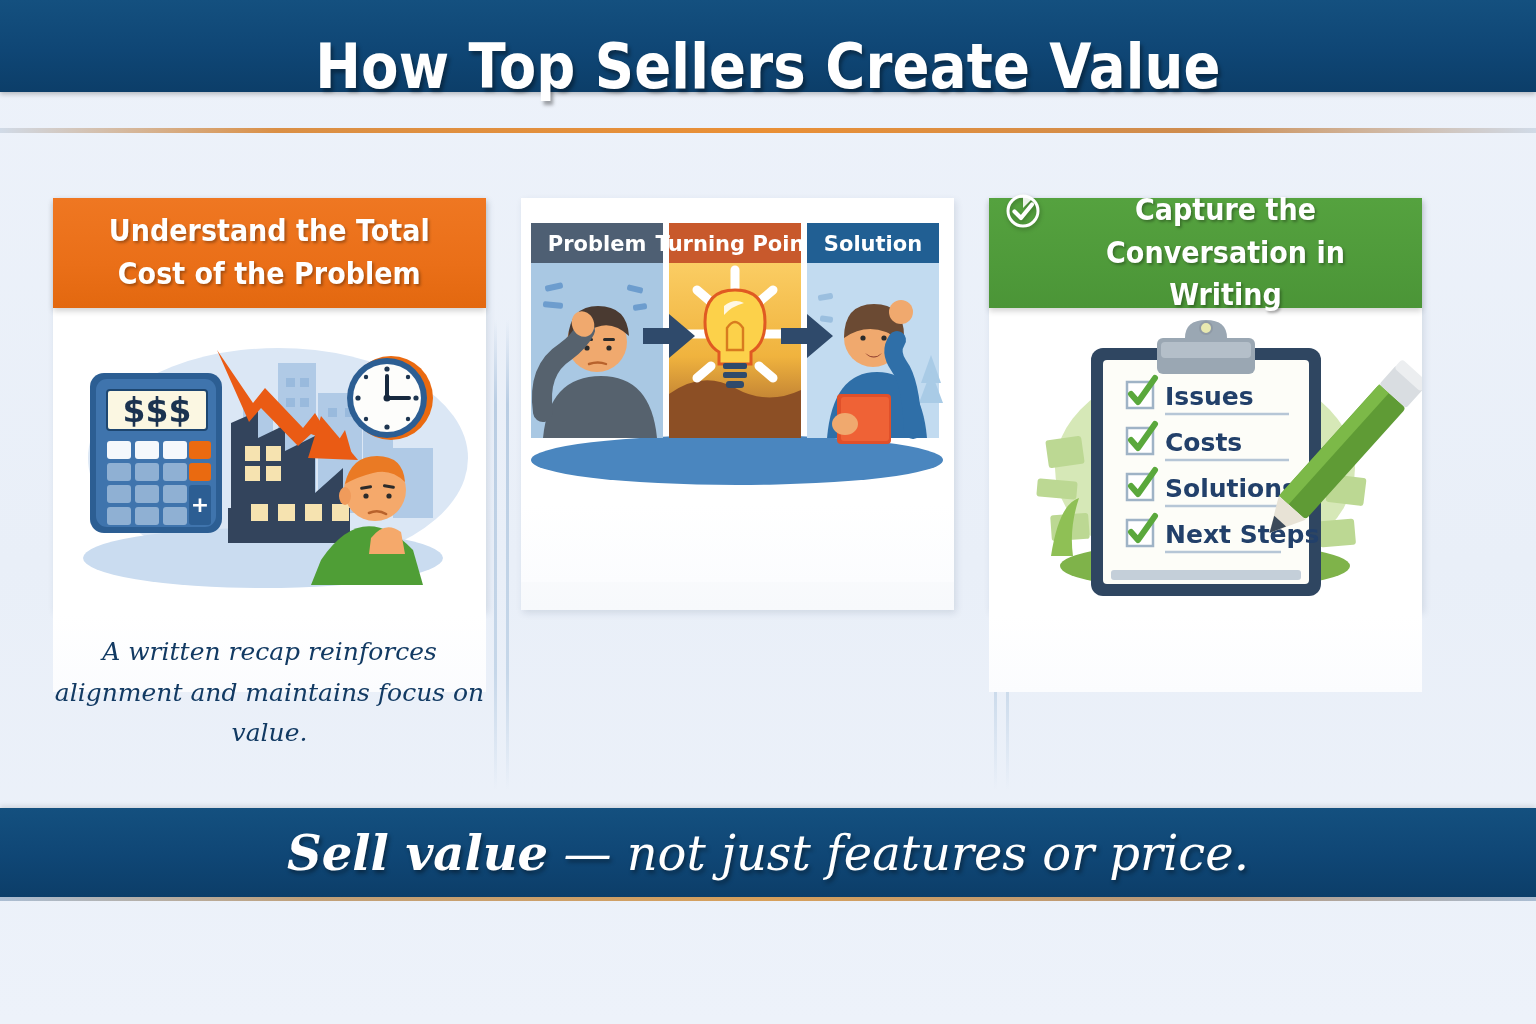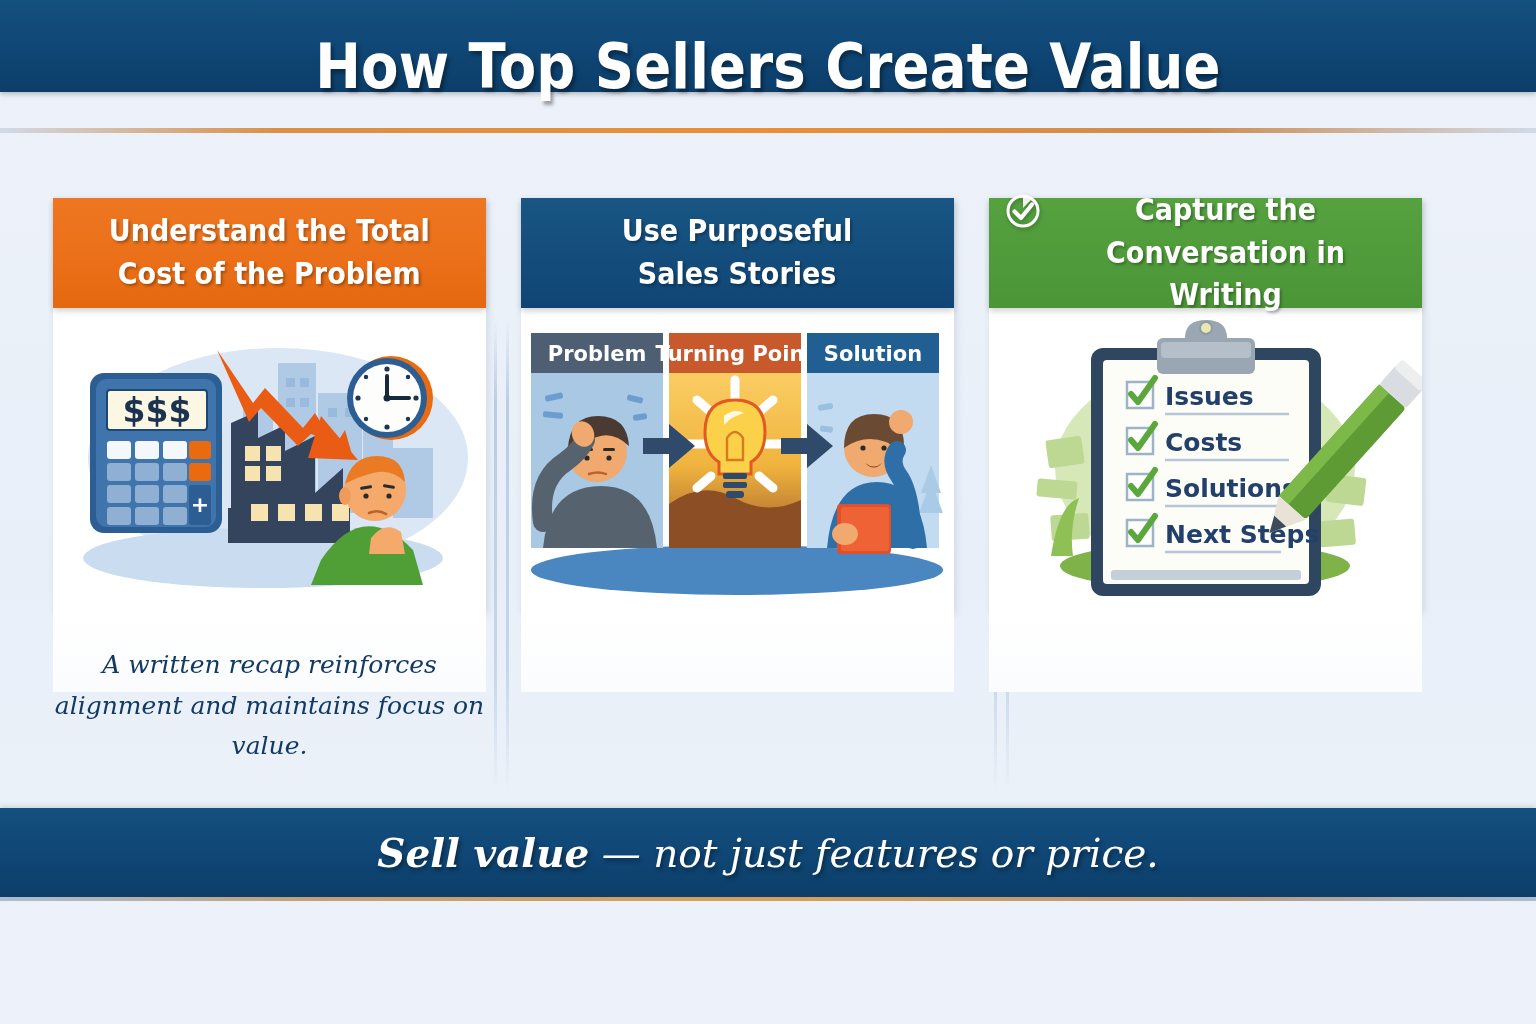--- a/index.html
+++ b/index.html
@@ -116,35 +116,35 @@
   }
   .caption {
     width: 433px; margin-right: 33px;
     text-align: center;
     color: #123a63;
     font-family: "DejaVu Serif", serif;
     font-style: italic;
     font-size: 25px;
     line-height: 1.62;
   }
-  .caption:last-child { margin-right: 0; margin-top: 13px; }
+  .caption:last-child { margin-right: 0; }
   .caption b { font-weight: 700; font-style: italic; }
 
   
   .footer-band {
     position: absolute; left: 0; top: 808px; width: 1536px; height: 89px;
     background: linear-gradient(180deg,#14507f 0%, #0f4675 55%, #0c3e69 100%);
     display: flex; align-items: center; justify-content: center;
     box-shadow: 0 -2px 5px rgba(0,0,0,.12);
   }
   .footer-text {
     color: #ffffff;
     font-family: "DejaVu Serif", serif;
     font-style: italic;
-    font-size: 39px;
+    font-size: 48px;
     text-shadow: 2px 3px 4px rgba(0,0,0,.4);
     white-space: nowrap;
   }
   .footer-text b { font-weight: 700; }
   .footer-rule {
     position: absolute; left: 0; top: 897px; width: 1536px; height: 4px;
     background: linear-gradient(90deg,#9fb4cc 0%, #b99263 20%, #d3913f 50%, #ab8a6a 80%, #9fb4cc 100%);
     opacity: .85;
   }
 </style>
@@ -260,24 +260,20 @@
             </g>
             <path d="M316 205 q9 -4 17 1" stroke="#b8622c" stroke-width="2.6" fill="none" stroke-linecap="round"></path>
             <path d="M318 230 q14 -18 30 -6 l4 22 -36 0 Z" fill="#f5a96b"></path>
           </svg>
         </div>
       </div>
     </div>
 
     <div class="col">
       <div class="card">
-        <div class="card-head blue">
-          <div class="head-text">Use Purposeful
-Sales Stories</div>
-        </div>
         <div class="card-body">
           <svg class="illus" viewBox="0 0 433 302">
             <ellipse cx="216" cy="262" rx="206" ry="25" fill="#4a86bf"></ellipse>
 
             <rect x="10" y="25" width="132" height="215" fill="#a9c8e3"></rect>
             <rect x="10" y="25" width="132" height="40" fill="#4e5f73"></rect>
             <text x="76" y="53" font-family="DejaVu Sans, sans-serif" font-size="21" font-weight="700" fill="#ffffff" text-anchor="middle">Problem</text>
             <g fill="#5f93c9" opacity=".8">
               <rect x="24" y="86" width="18" height="6" rx="2" transform="rotate(-12 33 89)"></rect>
               <rect x="22" y="104" width="20" height="6" rx="2" transform="rotate(6 32 107)"></rect>

